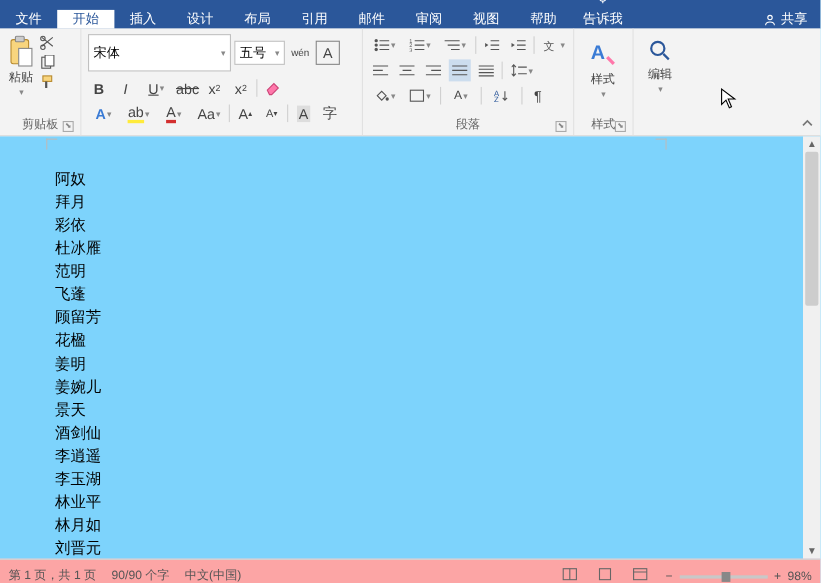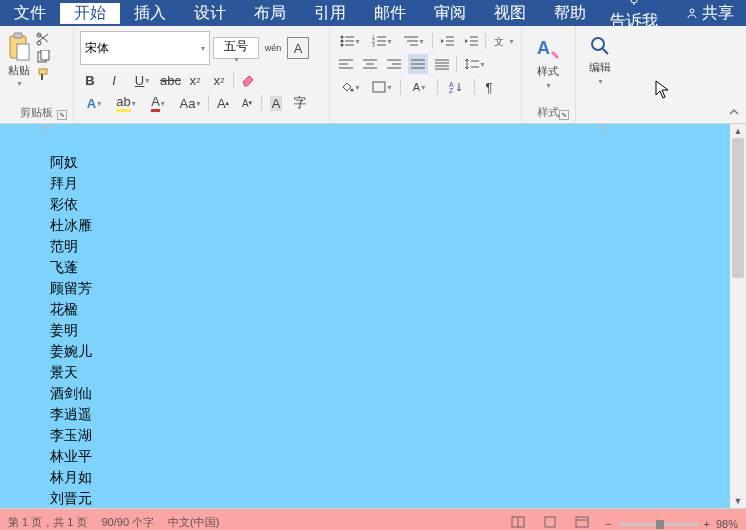--- a/index.html
+++ b/index.html
@@ -1,37 +1,37 @@
 <!DOCTYPE html>
 <html><head>
 <meta charset="utf-8">
 <style>
 * { margin: 0; padding: 0; box-sizing: border-box; font-family: "Microsoft YaHei", "SimSun", sans-serif; }
 body { width: 746px; height: 530px; background: #fff; overflow: hidden; position: relative; }
 
-.menubar { background: #2b579a; height: 26px; display: flex; align-items: center; color: #fff; font-size: 16px; }
+.menubar { background: #2b579a; height: 26px; display: flex; align-items: flex-end; color: #fff; font-size: 12px; }
 .menubar .tab { padding: 0 14px; display: flex; align-items: center; cursor: pointer; }
 .menubar .tab.active { background: #fff; color: #2b579a; }
 .menubar .spacer { flex: 1; }
 .menubar .tell { display: flex; align-items: center; gap: 4px; padding: 0 10px; flex-direction: column; }
 .menubar .share { display: flex; align-items: center; gap: 4px; padding: 0 12px; }
 
 .ribbon { background: #f3f3f3; border-bottom: 1px solid #d4d4d4; height: 98px; display: flex; }
 .group { border-right: 1px solid #e1e1e1; display: flex; flex-direction: column; padding: 2px 4px 0; }
 .group-body { flex: 1; display: flex; align-items: flex-start; }
 .group-label { text-align: center; font-size: 11px; color: #666; padding: 2px 0 3px; position: relative; }
 .group-label .launcher { position: absolute; right: 2px; bottom: 3px; width: 10px; height: 10px; border: 1px solid #aaa; font-size: 7px; line-height: 8px; color: #888; }
 
 .clip-col { display: flex; flex-direction: column; align-items: center; gap: 2px; padding: 4px 2px; }
 .paste-btn { display: flex; flex-direction: column; align-items: center; font-size: 11px; color: #444; gap: 1px; }
 .clip-side { display: flex; flex-direction: column; gap: 4px; padding: 4px 2px; font-size: 12px; color: #555; }
 
 .font-top { display: flex; gap: 3px; align-items: center; padding: 3px 2px; }
 .font-name { width: 130px; height: 34px; border: 1px solid #c0c0c0; background: #fff; font-size: 12px; padding: 0 4px; display: flex; align-items: center; justify-content: space-between; }
-.font-size { width: 46px; height: 22px; border: 1px solid #c0c0c0; background: #fff; font-size: 12px; padding: 0 4px; display: flex; align-items: center; justify-content: space-between; flex-direction: column; }
+.font-size { width: 46px; height: 22px; border: 1px solid #c0c0c0; background: #fff; font-size: 12px; padding: 0 4px; display: flex; align-items: center; justify-content: space-between; }
 .small-btn { width: 22px; height: 22px; display: flex; align-items: center; justify-content: center; font-size: 13px; color: #444; border: 1px solid transparent; }
 .small-btn.boxed { border: 1px solid #888; }
 
 .font-rows { display: flex; flex-direction: column; gap: 3px; padding: 2px; }
 .row { display: flex; gap: 4px; align-items: center; }
 .row .btn { min-width: 20px; height: 20px; display: flex; align-items: center; justify-content: center; font-size: 13px; color: #444; }
 .row .btn.wide { min-width: 28px; }
 .row .sep { width: 1px; height: 16px; background: #d0d0d0; }
 .dd { font-size: 8px; color: #888; margin-left: 1px; }
 
@@ -340,20 +340,21 @@
               <text x="0" y="12" font-size="7" fill="#2b579a">Z</text>
               <path d="M10 2v8M8 8l2 2 2-2" stroke="#555" fill="none"></path>
             </svg>
           </div>
         <div class="sep"></div>
         <div class="btn">
             <span style="font-size:13px">¶</span>
           </div>
       </div>
     </div>
+    <div class="group-label"><span>段落</span><span class="launcher">⬊</span></div>
   </div>
 
   <div class="group" style="width:54px">
     <div class="group-body">
       <div class="styles-col">
         <svg width="28" height="28" viewBox="0 0 28 28">
             <text x="3" y="20" font-size="18" fill="#3a7bd5" font-weight="bold">A</text>
             <path d="M18 18l6 6" stroke="#f7a" stroke-width="3"></path>
           </svg>
         <span>样式</span>

